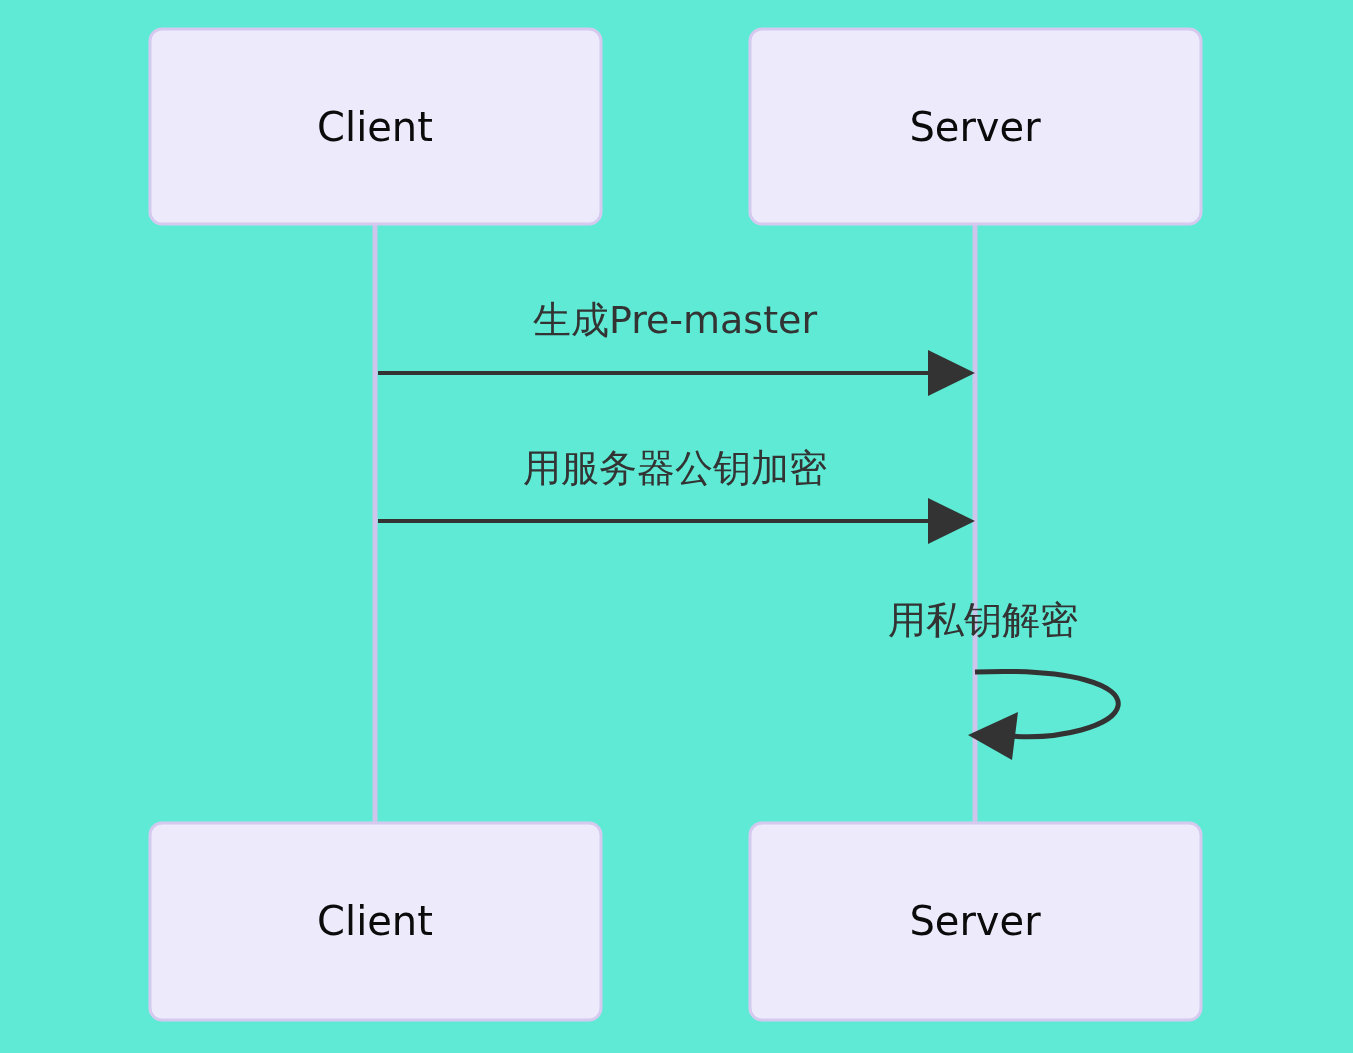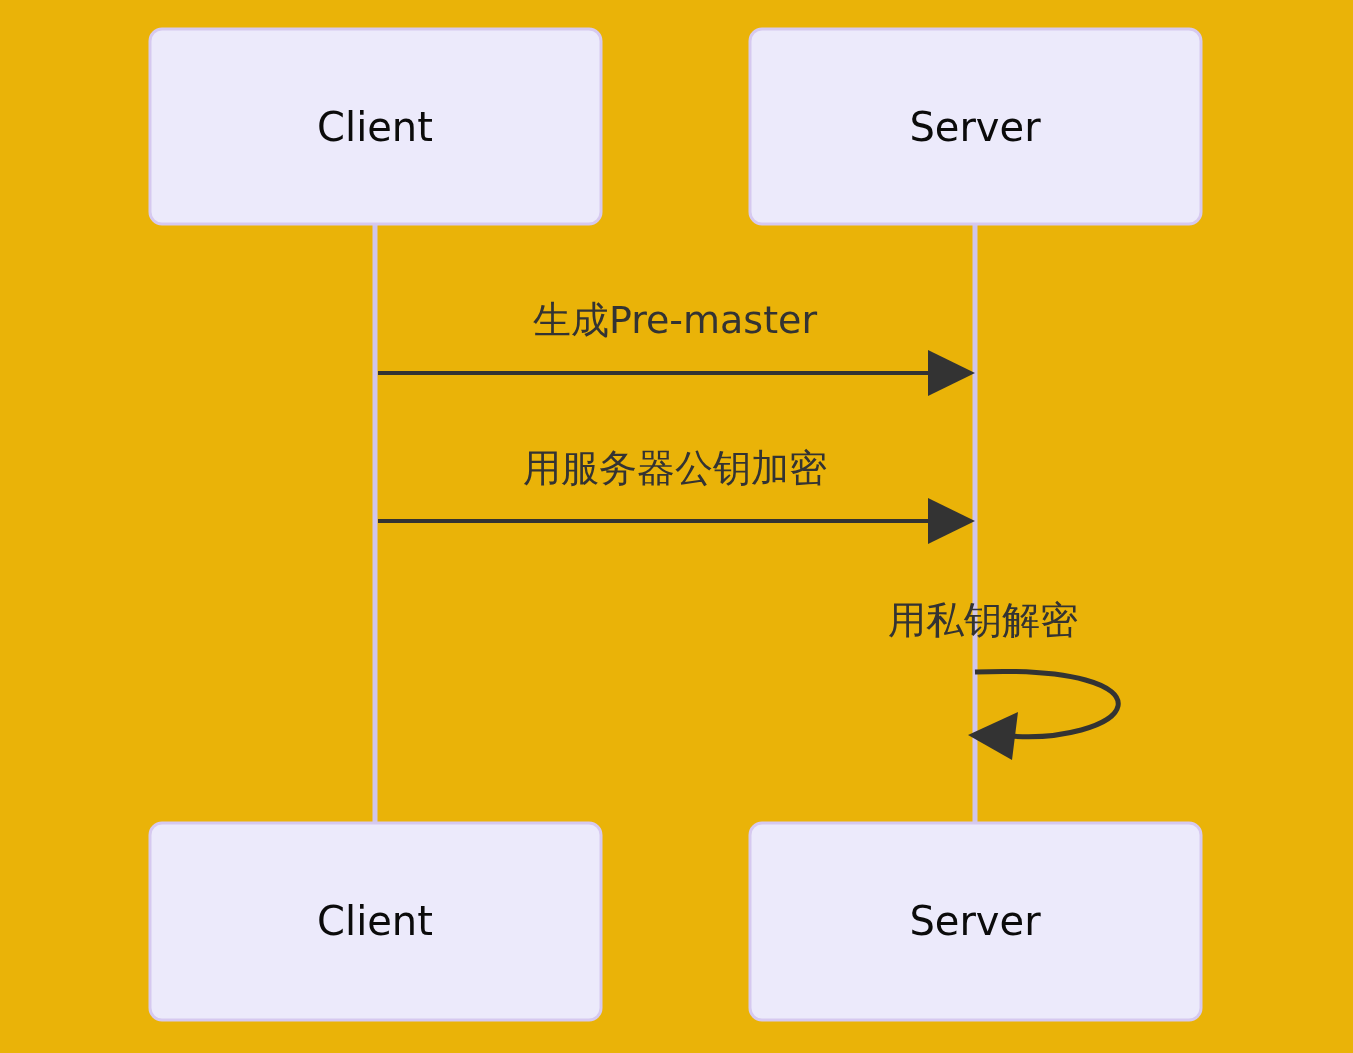--- a/index.html
+++ b/index.html
@@ -8,21 +8,21 @@
     padding: 0;
     background: #ffffff;
   }
   body {
     font-family: "DejaVu Sans", "Liberation Sans", sans-serif;
   }
   #diagram-root {
     position: relative;
     width: 1353px;
     height: 1053px;
-    background: #eab308;
+    background: #5eead4;
     overflow: hidden;
   }
   #diagram-svg {
     position: absolute;
     top: 0;
     left: 0;
     width: 1353px;
     height: 1053px;
     display: block;
   }

